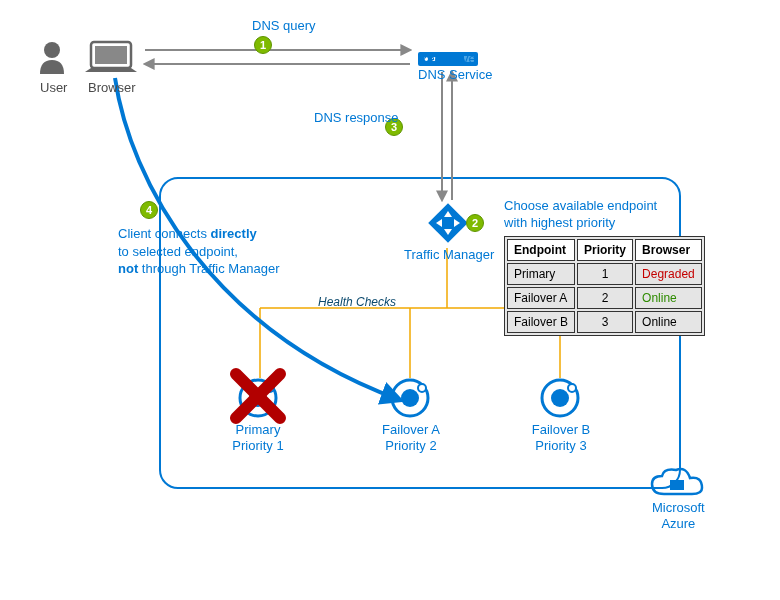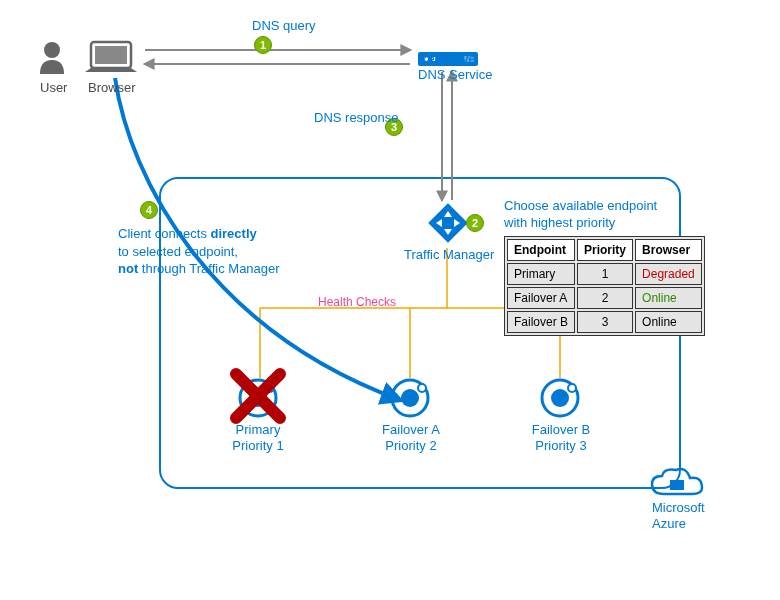--- a/index.html
+++ b/index.html
@@ -1,20 +1,20 @@
 <!DOCTYPE html>
 <html><head>
 <meta charset="utf-8">
 <style>
   * { box-sizing: border-box; margin: 0; padding: 0; }
   body { font-family: "Segoe UI", Arial, sans-serif; background: #fff; width: 780px; height: 600px; position: relative; }
   .canvas { position: absolute; top: 0; left: 0; width: 780px; height: 600px; }
   .lbl { position: absolute; font-size: 13px; color: #4a4a4a; }
   .blue { color: #0078d4; }
-  .gray { color: #ec4899; }
+  .gray { color: #0c4a6e; font-style: italic; }
   .bold { font-weight: 600; text-align: right; }
   .step-badge { position: absolute; width: 18px; height: 18px; border-radius: 50%; background: #7fba00; color: #fff; font-size: 11px; font-weight: 600; display: flex; align-items: center; justify-content: center; border: 1px solid #5e9400; }
   .table-wrap { position: absolute; border: 1px solid #333; font-size: 12px; background: #e5e5e5; }
   .table-wrap th, .table-wrap td { border: 1px solid #333; padding: 3px 6px; text-align: left; }
   .table-wrap th { font-weight: 700; background: #fff; }
   .red { color: #c40000; }
   .green { color: #2e8b00; }
   svg { position: absolute; top: 0; left: 0; }
   .endpoint-lbl { text-align: center; line-height: 1.25; }
 </style>
@@ -136,21 +136,21 @@
   <div class="lbl blue endpoint-lbl" style="left:232px; top:422px; width:52px;">
     <span>Primary</span><br><span>Priority 1</span>
   </div>
   <div class="lbl blue endpoint-lbl" style="left:378px; top:422px; width:66px;">
     <span>Failover A</span><br><span>Priority 2</span>
   </div>
   <div class="lbl blue endpoint-lbl" style="left:528px; top:422px; width:66px;">
     <span>Failover B</span><br><span>Priority 3</span>
   </div>
 
-  <div class="lbl blue" style="left:652px; top:500px; white-space:pre-line; line-height:1.2; text-align:left;">Microsoft
+  <div class="lbl blue" style="left:652px; top:500px; white-space:pre-line; line-height:1.2; text-align:center;">Microsoft
 Azure</div>
 
   <table class="table-wrap" style="left:504px; top:236px;">
     <thead>
       <tr>
         <th>Endpoint</th>
         <th>Priority</th>
         <th>Browser</th>
       </tr>
     </thead>

